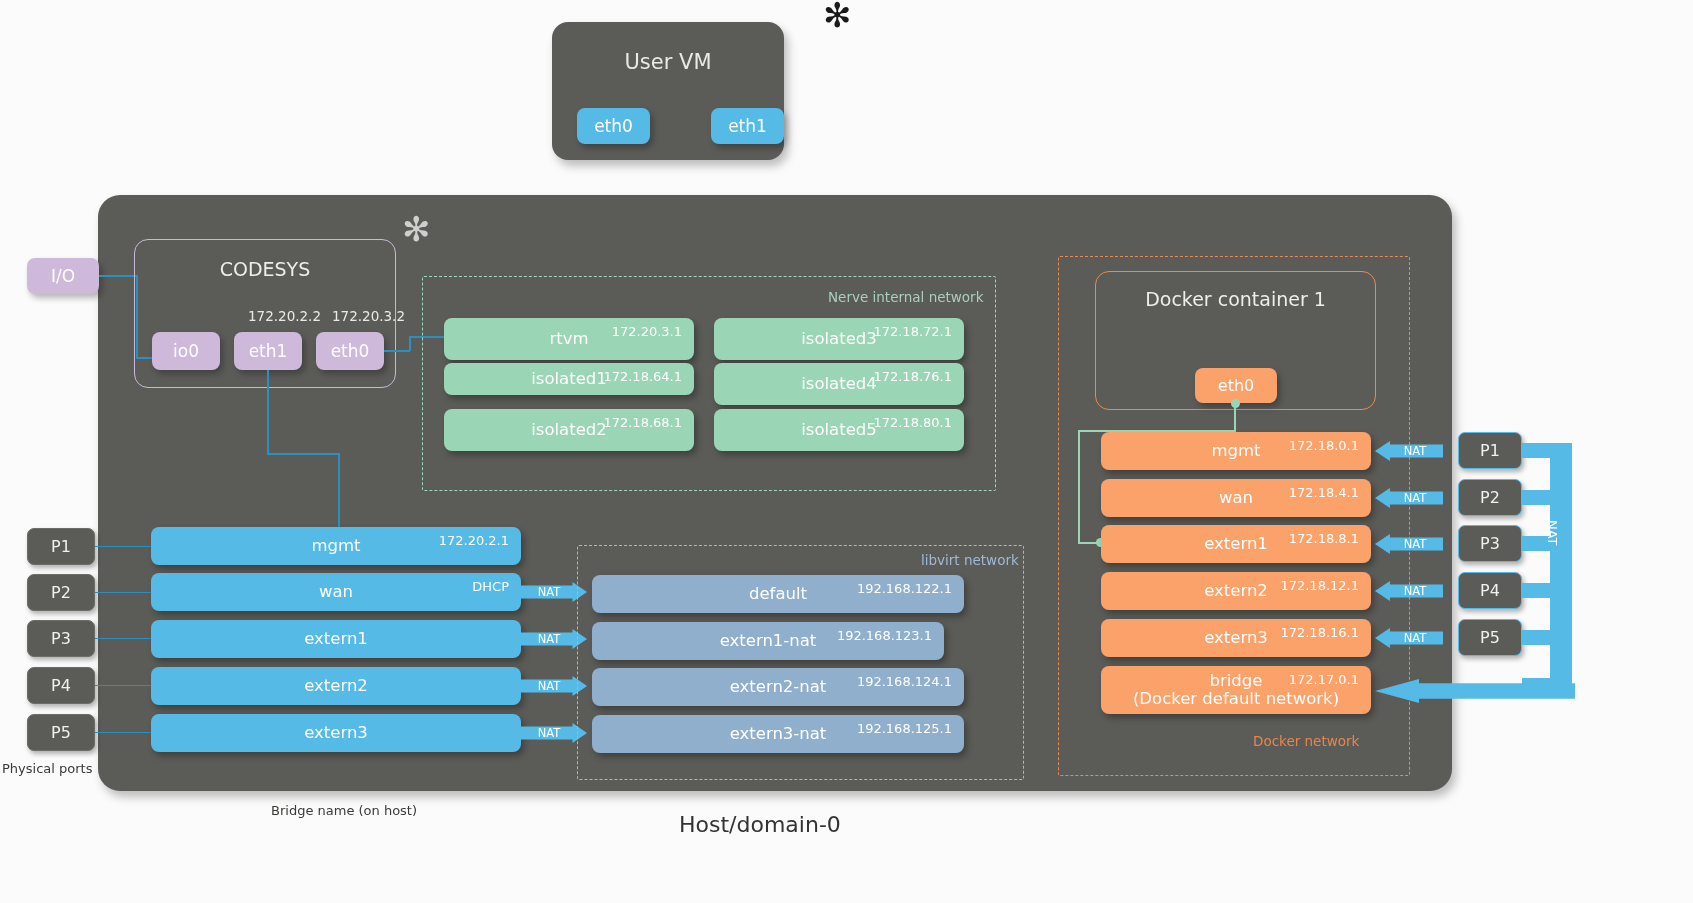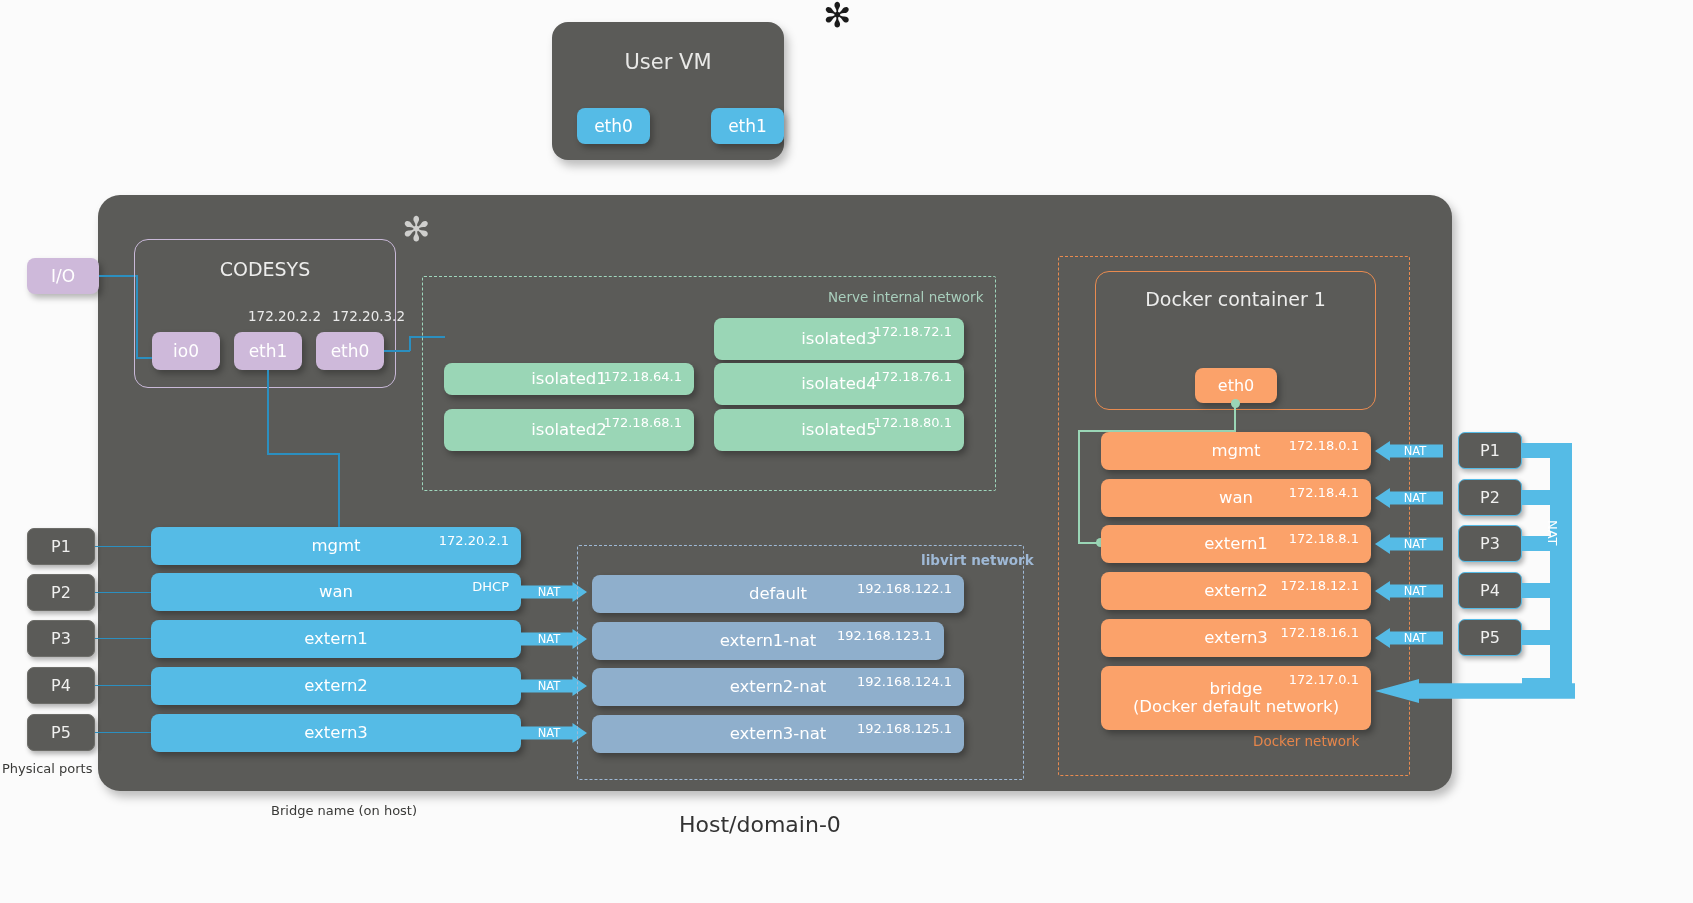--- a/index.html
+++ b/index.html
@@ -192,20 +192,24 @@
   <div class="line" style="left:409px; top:336px; width:1.6px; height:15px;"></div>
   <div class="line" style="left:409px; top:336px; width:36px; height:1.6px;"></div>
 
   <div class="line" style="left:267px; top:370px; width:1.6px; height:84px;"></div>
   <div class="line" style="left:267px; top:453px; width:72px; height:1.6px;"></div>
   <div class="line" style="left:338px; top:453px; width:1.6px; height:74px;"></div>
 
   <div class="dash-frame" style="left:422px; top:276px; width:574px; height:215px;"></div>
   <div class="dash-label" style="left:828px; top:289px;">Nerve internal network</div>
 
+  <div class="bar green" style="left:444px; top:318px; width:250px; height:42px;">
+    <span class="lbl">rtvm</span>
+    <span class="ip">172.20.3.1</span>
+  </div>
   <div class="bar green" style="left:444px; top:363px; width:250px; height:32px;">
     <span class="lbl">isolated1</span>
     <span class="ip">172.18.64.1</span>
   </div>
   <div class="bar green" style="left:444px; top:409px; width:250px; height:42px;">
     <span class="lbl">isolated2</span>
     <span class="ip">172.18.68.1</span>
   </div>
 
   <div class="bar green" style="left:714px; top:318px; width:250px; height:42px;">
@@ -271,21 +275,21 @@
     <span style="margin-right:10px">NAT</span>
   </div>
   <div class="nat" style="left:521px; top:676px; width:66px;">
     <span style="margin-right:10px">NAT</span>
   </div>
   <div class="nat" style="left:521px; top:723px; width:66px;">
     <span style="margin-right:10px">NAT</span>
   </div>
 
   <div class="dash-frame libvirt" style="left:577px; top:545px; width:447px; height:235px;"></div>
-  <div class="dash-label libvirt" style="left:921px; top:552px;font-weight:bold;">libvirt network</div>
+  <div class="dash-label libvirt" style="left:921px; top:552px;">libvirt network</div>
 
   <div class="bar steel" style="left:592px; top:575px; width:372px; height:38px;">
     <span class="lbl">default</span>
     <span class="ip">192.168.122.1</span>
   </div>
   <div class="bar steel" style="left:592px; top:622px; width:352px; height:38px;">
     <span class="lbl">extern1-nat</span>
     <span class="ip">192.168.123.1</span>
   </div>
   <div class="bar steel" style="left:592px; top:668px; width:372px; height:38px;">
@@ -328,21 +332,21 @@
     <span class="ip">172.18.8.1</span>
   </div>
   <div class="bar orange" style="left:1101px; top:572px; width:270px; height:38px;">
     <span class="lbl">extern2</span>
     <span class="ip">172.18.12.1</span>
   </div>
   <div class="bar orange" style="left:1101px; top:619px; width:270px; height:38px;">
     <span class="lbl">extern3</span>
     <span class="ip">172.18.16.1</span>
   </div>
-  <div class="bar orange" style="left:1101px; top:666px; width:270px; height:64px;">
+  <div class="bar orange" style="left:1101px; top:666px; width:270px; height:48px;">
     <span class="lbl">
       <span>bridge</span>
       <span>(Docker default network)</span>
     </span>
     <span class="ip">172.17.0.1</span>
   </div>
 
   <div class="nat left" style="left:1375px; top:441px; width:68px;">
     <span style="margin-left:12px">NAT</span>
   </div>

